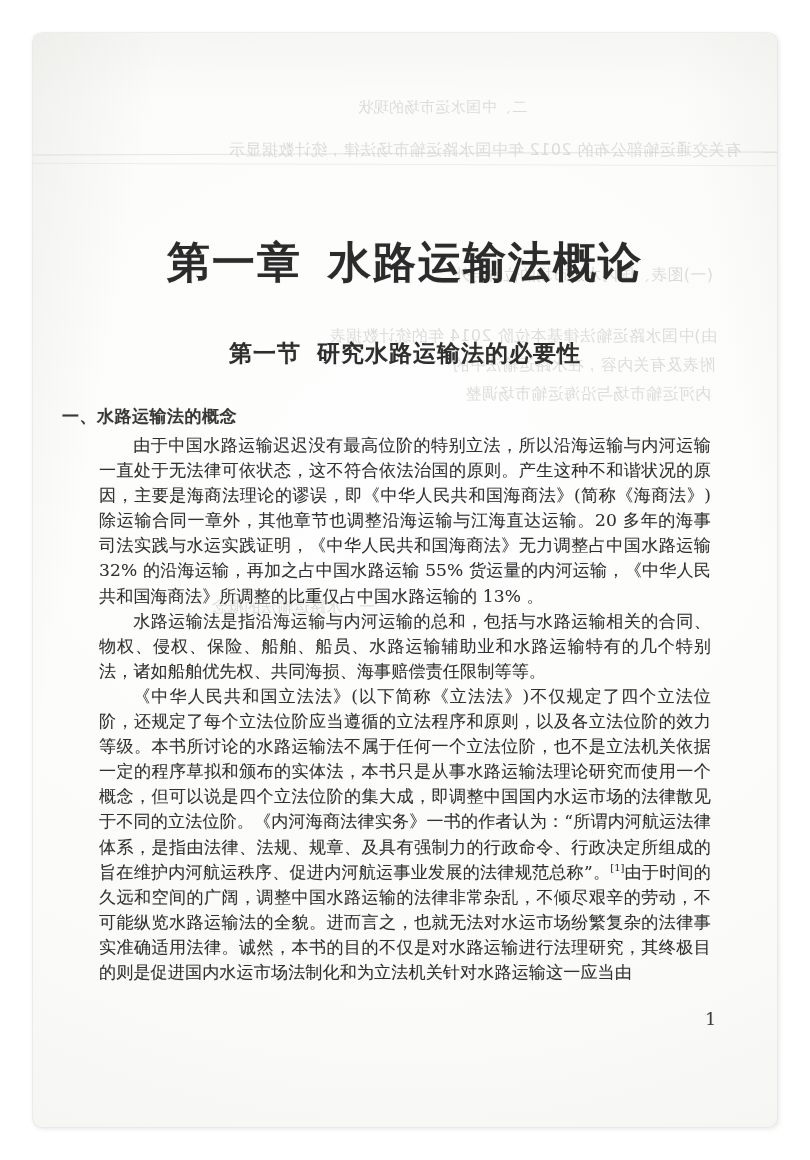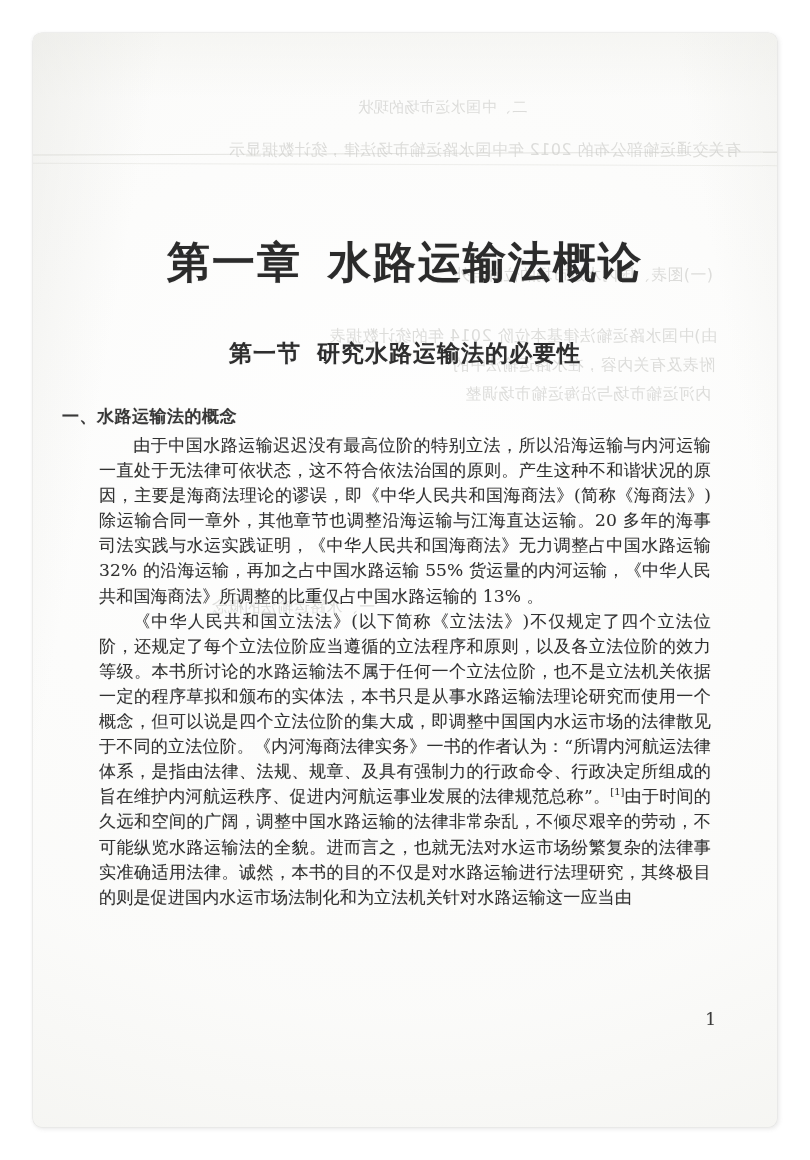--- a/index.html
+++ b/index.html
@@ -190,20 +190,21 @@
       <h2 class="section-title">
         <span>第一节</span><span class="gap"></span><span>研究水路运输法的必要性</span>
       </h2>
 
       <h3 class="subsection-title">一、水路运输法的概念</h3>
 
       <div class="body-block">
 
         <p class="body-para">由于中国水路运输迟迟没有最高位阶的特别立法，所以沿海运输与内河运输一直处于无法律可依状态，这不符合依法治国的原则。产生这种不和谐状况的原因，主要是海商法理论的谬误，即《中华人民共和国海商法》(简称《海商法》)除运输合同一章外，其他章节也调整沿海运输与江海直达运输。20 多年的海事司法实践与水运实践证明，《中华人民共和国海商法》无力调整占中国水路运输 32% 的沿海运输，再加之占中国水路运输 55% 货运量的内河运输，《中华人民共和国海商法》所调整的比重仅占中国水路运输的 13% 。</p>
 
+        <p class="body-para">水路运输法是指沿海运输与内河运输的总和，包括与水路运输相关的合同、物权、侵权、保险、船舶、船员、水路运输辅助业和水路运输特有的几个特别法，诸如船舶优先权、共同海损、海事赔偿责任限制等等。</p>
 
         <p class="body-para"><span>《中华人民共和国立法法》(以下简称《立法法》)不仅规定了四个立法位阶，还规定了每个立法位阶应当遵循的立法程序和原则，以及各立法位阶的效力等级。本书所讨论的水路运输法不属于任何一个立法位阶，也不是立法机关依据一定的程序草拟和颁布的实体法，本书只是从事水路运输法理论研究而使用一个概念，但可以说是四个立法位阶的集大成，即调整中国国内水运市场的法律散见于不同的立法位阶。《内河海商法律实务》一书的作者认为：“所谓内河航运法律体系，是指由法律、法规、规章、及具有强制力的行政命令、行政决定所组成的旨在维护内河航运秩序、促进内河航运事业发展的法律规范总称”。</span><sup class="fn-ref">[1]</sup><span>由于时间的久远和空间的广阔，调整中国水路运输的法律非常杂乱，不倾尽艰辛的劳动，不可能纵览水路运输法的全貌。进而言之，也就无法对水运市场纷繁复杂的法律事实准确适用法律。诚然，本书的目的不仅是对水路运输进行法理研究，其终极目的则是促进国内水运市场法制化和为立法机关针对水路运输这一应当由</span></p>
 
       </div>
 
       <div class="page-number">1</div>
 
     </div>
   </div>
 </div>

